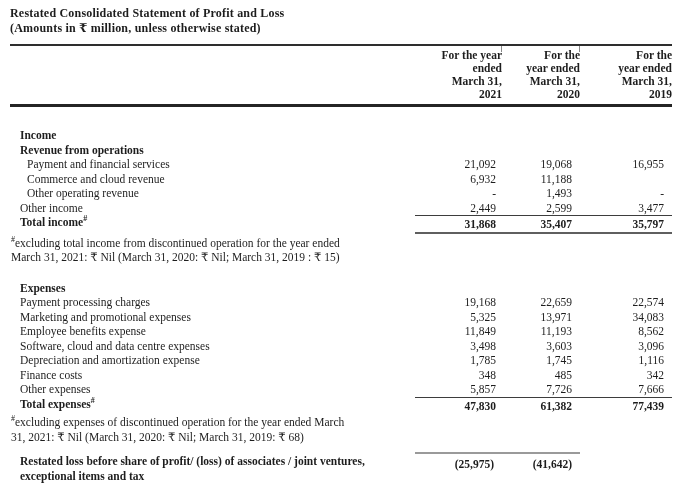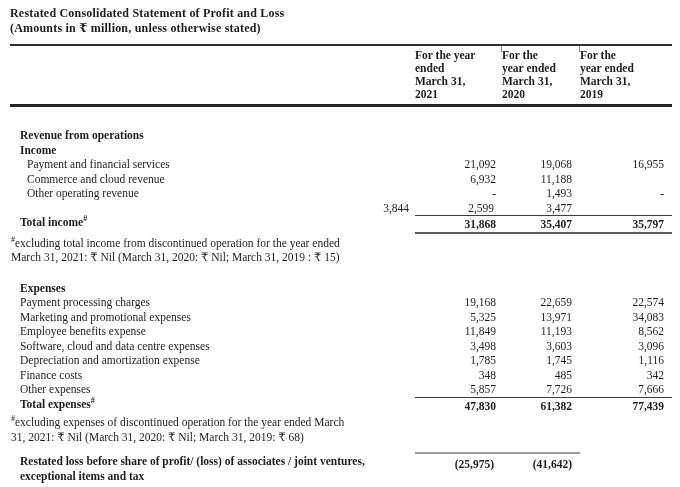--- a/index.html
+++ b/index.html
@@ -33,21 +33,21 @@
     align-items: start;
   }
   .thead {
     padding: 3px 0 3px 0;
     border-bottom: 3px solid #242424;
   }
   .hcell {
     font-weight: bold;
     font-size: 11.5px;
     line-height: 13px;
-    text-align: left;
+    text-align: right;
     white-space: pre-line;
     position: relative;
   }
   .hcell.tick::before {
     content: "";
     position: absolute;
     left: -1px; top: -3px;
     width: 1px; height: 6px;
     background: #8a8a8a;
   }
@@ -129,42 +129,43 @@
 March 31,
 2020</div>
     <div class="hcell tick">For the
 year ended
 March 31,
 2019</div>
   </div>
 
   <div class="sp22"></div>
 
+  <div class="shead">Income</div>
   <div class="shead">Revenue from operations</div>
-  <div class="shead">Income</div>
 
   <div class="trow">
     <div class="lbl ind">Payment and financial services</div>
     <div class="num c1">21,092</div>
     <div class="num c2">19,068</div>
     <div class="num c3">16,955</div>
   </div>
   <div class="trow">
     <div class="lbl ind">Commerce and cloud revenue</div>
     <div class="num c1">6,932</div>
     <div class="num c2">11,188</div>
   </div>
   <div class="trow">
     <div class="lbl ind">Other operating revenue</div>
     <div class="num c1">-</div>
     <div class="num c2">1,493</div>
     <div class="num c3">-</div>
   </div>
   <div class="trow">
-    <div class="num c1">3,844</div>
+    <div class="lbl">Other income</div>
+    <div class="num c1">2,449</div>
     <div class="num c2">2,599</div>
     <div class="num c3">3,477</div>
   </div>
 
   <div class="trow total total-income">
     <div class="lbl"><span>Total income</span><sup>#</sup></div>
     <div class="num c1">31,868</div>
     <div class="num c2">35,407</div>
     <div class="num c3">35,797</div>
   </div>

